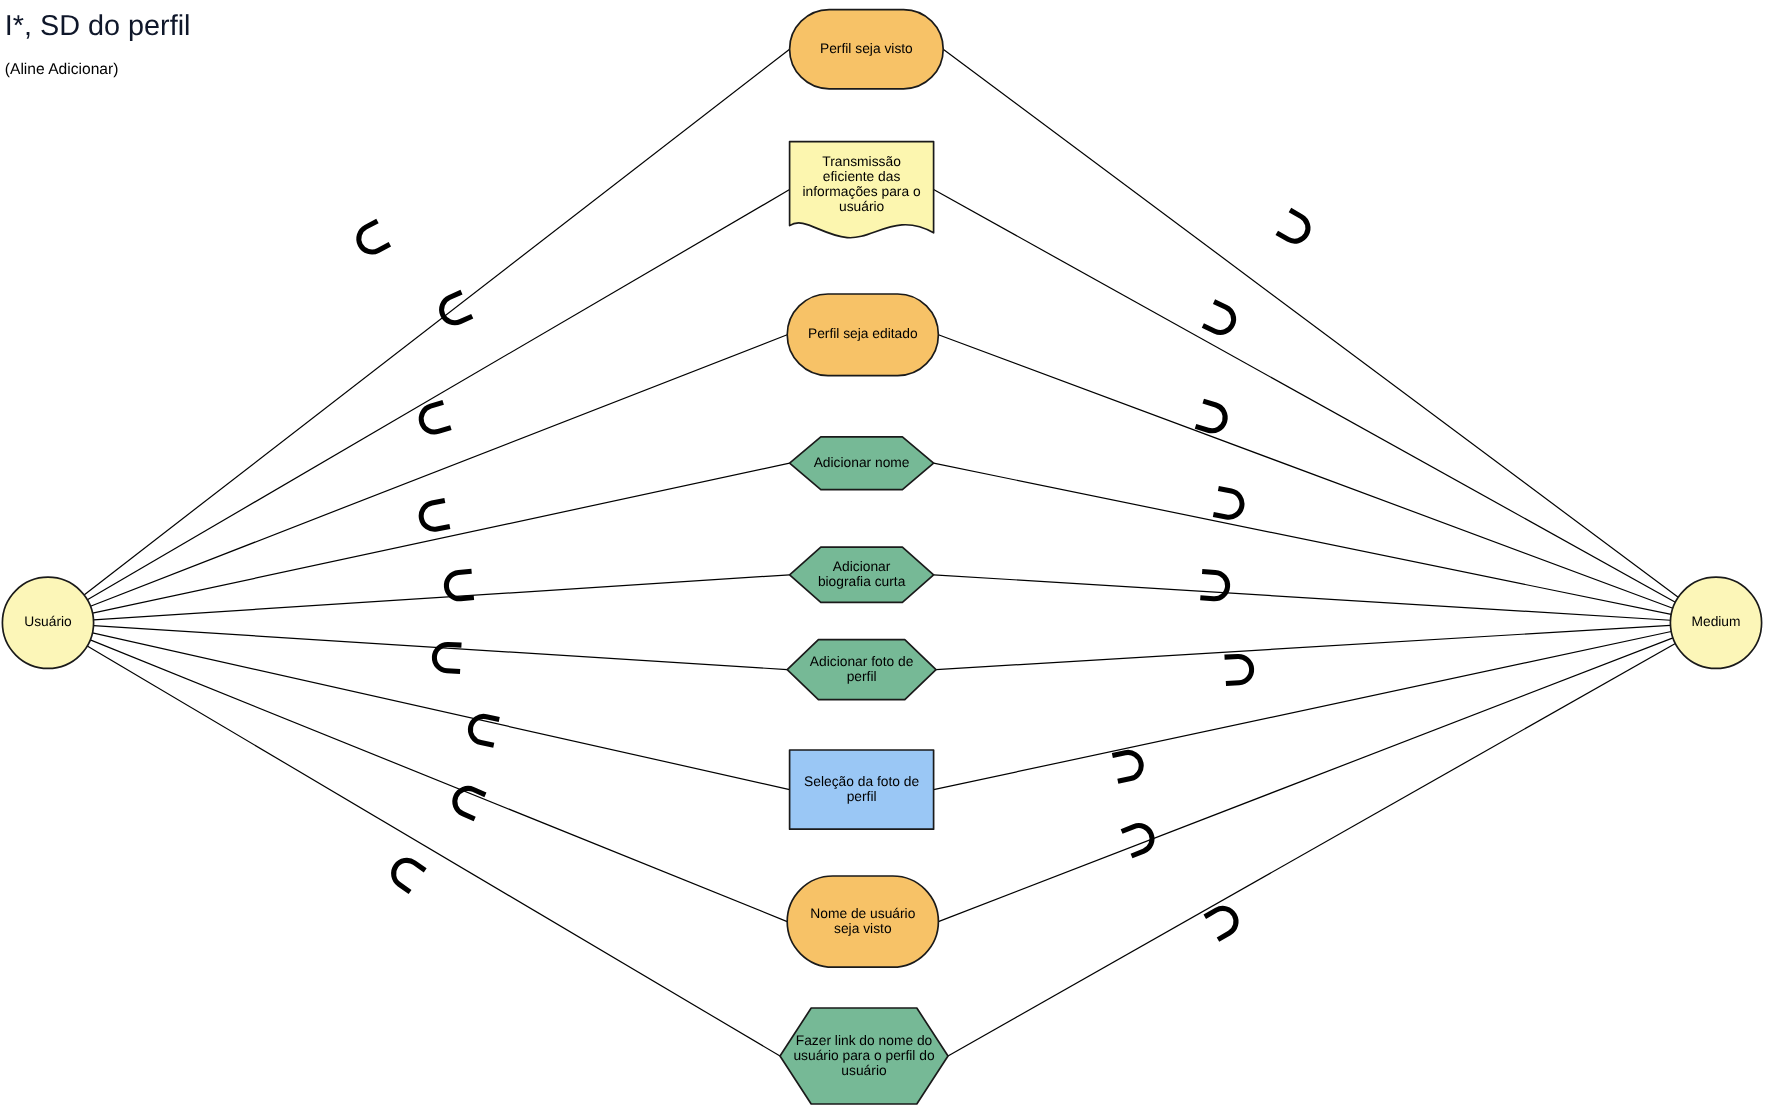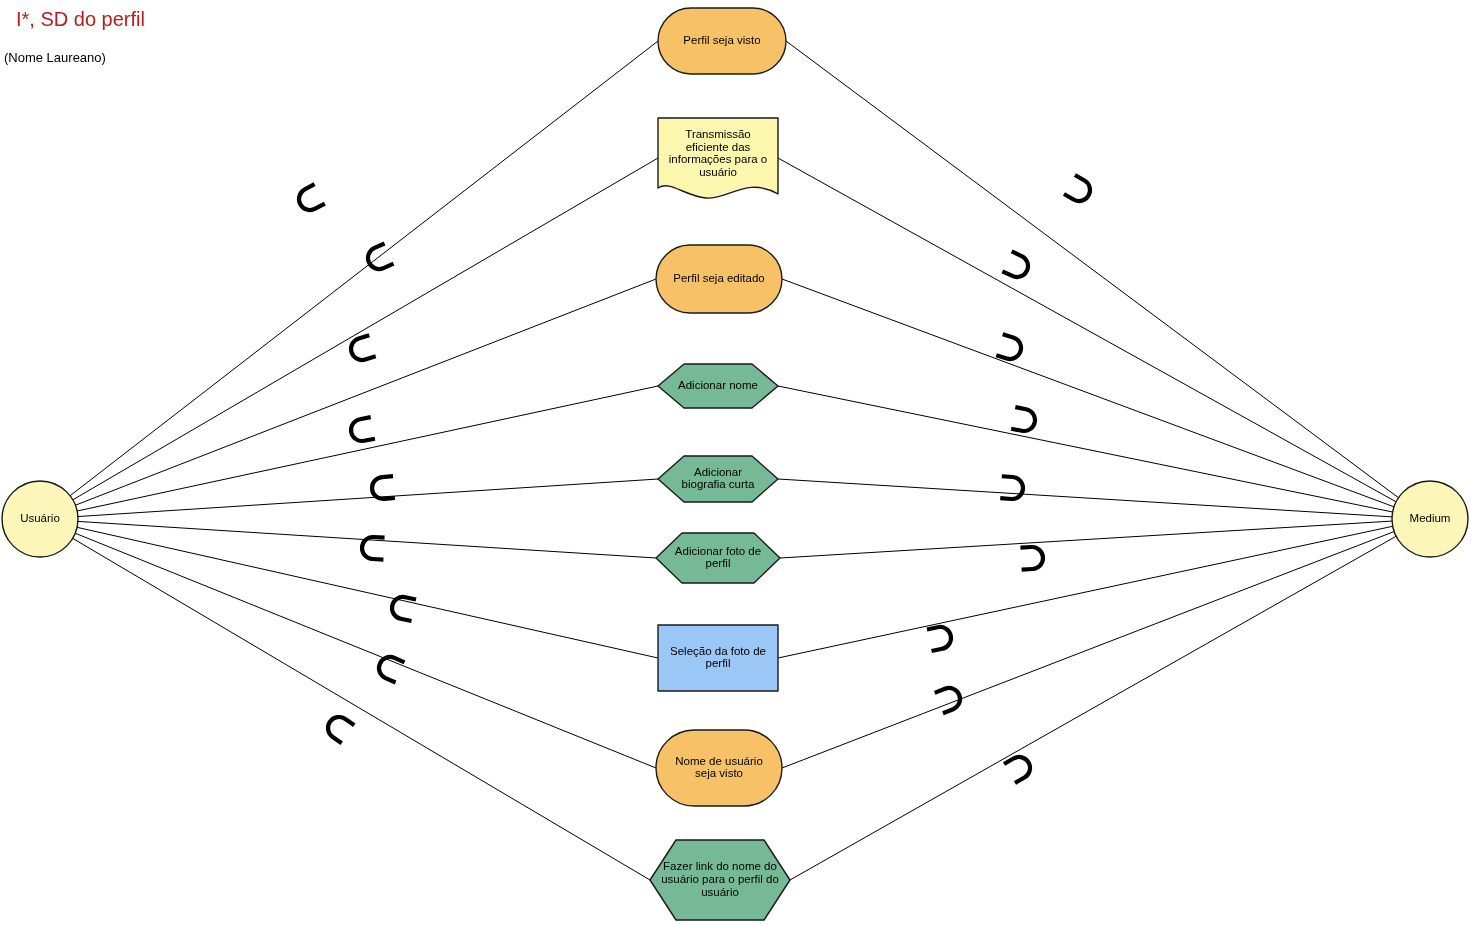--- a/index.html
+++ b/index.html
@@ -15,24 +15,24 @@
     position: relative;
   }
   #canvas {
     position: absolute;
     left: 0; top: 0;
     width: 1471px;
     height: 925px;
   }
   .title {
     position: absolute;
-    left: 16px;
+    left: 4px;
     top: 8px;
-    font-size: 20px;
-    color: #b91c1c;
+    font-size: 24px;
+    color: #0f172a;
     white-space: nowrap;
   }
   .subtitle {
     position: absolute;
     left: 4px;
     top: 50px;
     font-size: 13px;
     color: #000000;
     white-space: nowrap;
   }
@@ -63,21 +63,21 @@
     stroke-linejoin: round;
     stroke-linecap: butt;
   }
 </style>
 </head>
 <body>
 
 <div id="root">
 
   <div class="title">I*, SD do perfil</div>
-  <div class="subtitle">(Nome Laureano)</div>
+  <div class="subtitle">(Aline Adicionar)</div>
 
   <svg id="canvas" viewBox="0 0 1471 925" width="1471" height="925" xmlns="http://www.w3.org/2000/svg">
     <g id="edges-layer">
         <line x1="70.0581303365491" y1="495.7511548529604" x2="658" y2="41" class="edge"></line>
         <line x1="72.81203814221004" y1="499.8330974606184" x2="658" y2="158" class="edge"></line>
         <line x1="75.40754089544218" y1="505.204854196581" x2="656" y2="279" class="edge"></line>
         <line x1="77.14943967599004" y1="511.00505586261056" x2="658" y2="386" class="edge"></line>
         <line x1="77.92065223485912" y1="516.5455888521127" x2="658" y2="479" class="edge"></line>
         <line x1="77.92406916539547" y1="521.4010368465105" x2="656" y2="558" class="edge"></line>
         <line x1="77.07381298929513" y1="527.3386084231586" x2="658" y2="658" class="edge"></line>

